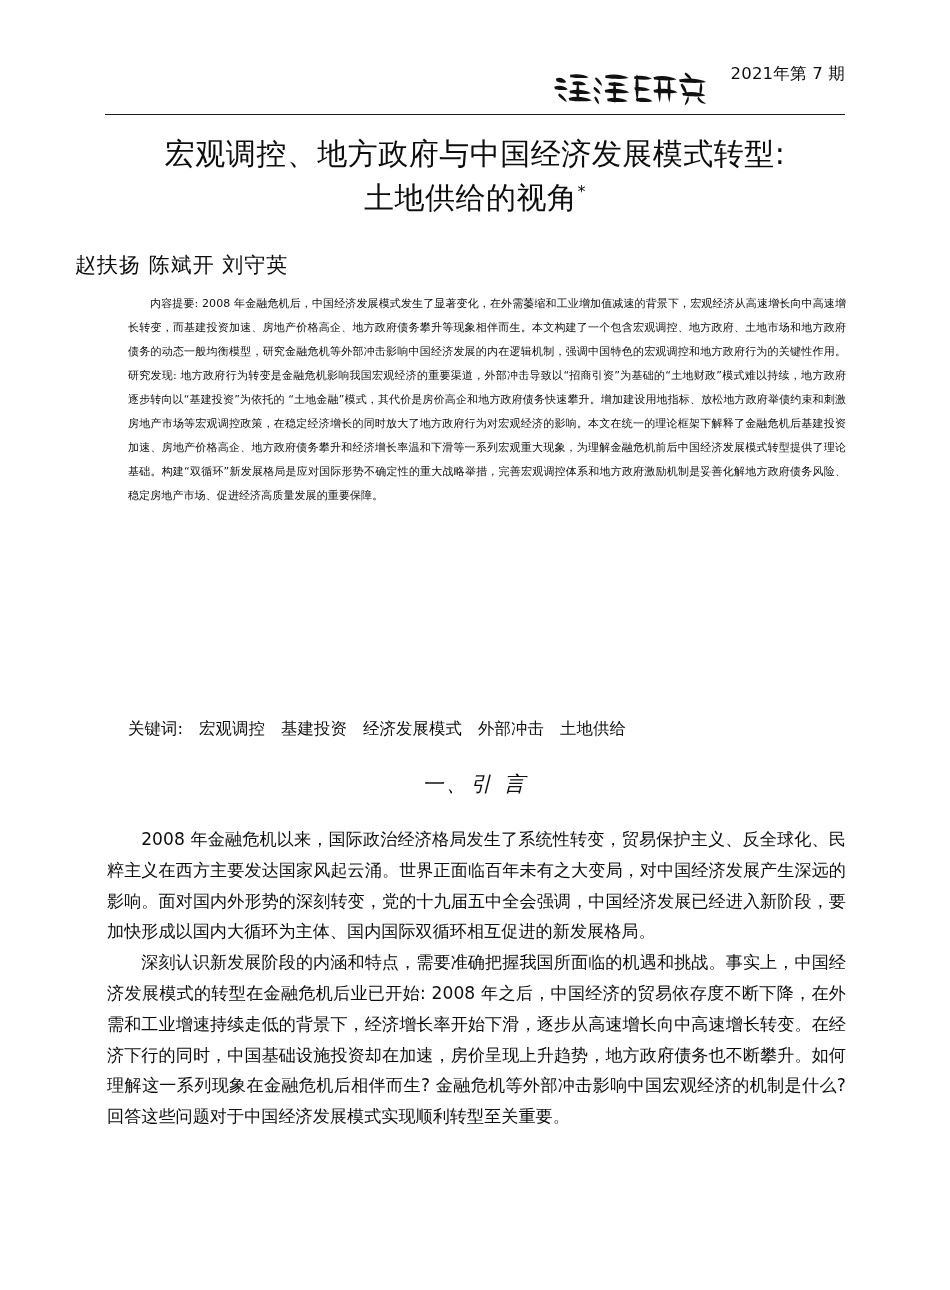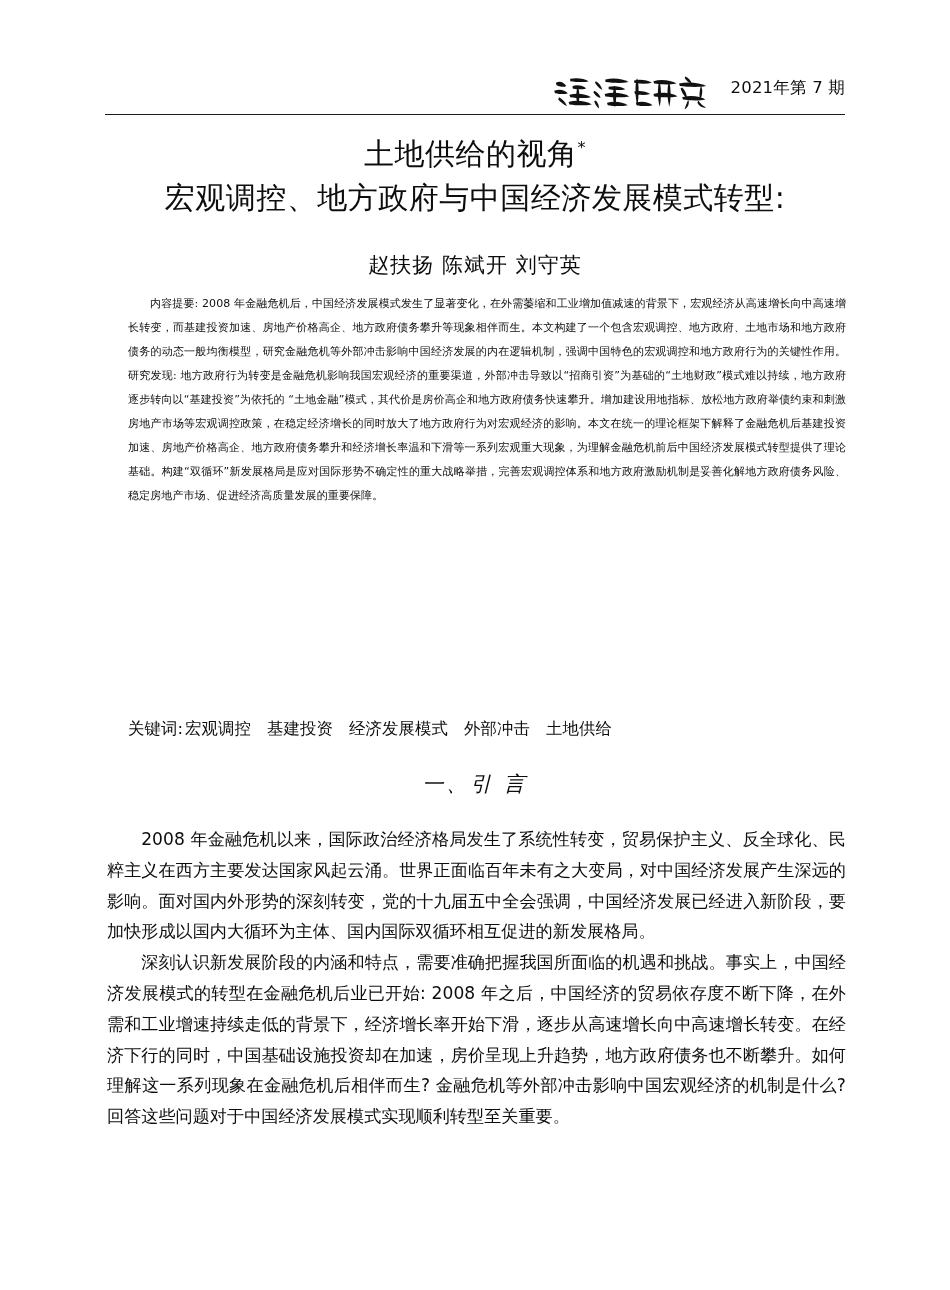--- a/index.html
+++ b/index.html
@@ -24,21 +24,21 @@
   }
 
   
   .masthead {
     position: absolute;
     top: 66px;
     left: 105px;
     width: 740px;
     height: 48px;
     display: flex;
-    align-items: center;
+    align-items: flex-start;
     justify-content: flex-end;
     gap: 20px;
   }
   .journal-logo {
     display: block;
     height: 40px;
     width: 160px;
     flex: 0 0 auto;
   }
   .issue-line {
@@ -78,21 +78,21 @@
     vertical-align: super;
     line-height: 0;
   }
 
   
   .authors {
     position: absolute;
     top: 250px;
     left: 75px;
     width: 800px;
-    text-align: center;
+    text-align: left;
     font-size: 21px;
     line-height: 30px;
     letter-spacing: 1px;
   }
 
   
   .abstract {
     position: absolute;
     top: 292px;
     left: 128px;
@@ -107,21 +107,21 @@
 
   .keywords {
     position: absolute;
     top: 714px;
     left: 128px;
     width: 718px;
     font-size: 16.4px;
     line-height: 29.6px;
     letter-spacing: 0.1px;
   }
-  .kw-label { margin-right: 2px; }
+  .kw-label { margin-right: 16px; }
   .kw-item { margin-right: 16px; font-family: Liberation Serif, serif; }
 
   
   .section-heading {
     position: absolute;
     top: 768px;
     left: 75px;
     width: 800px;
     text-align: center;
     font-size: 21px;
@@ -190,22 +190,22 @@
         <path d="M164 34 C175 31, 187 33, 193 37 C184 39, 172 38, 165 37 Z"></path>
         <path d="M172 38 C173 43, 171 47, 167 49 C168 45, 170 41, 171 38 Z"></path>
         <path d="M184 38 C187 42, 190 45, 194 47 C189 48, 185 45, 183 41 Z"></path>
       </g>
     </svg>
     <span class="issue-line">2021年第 7 期</span>
   </div>
   <div class="masthead-rule"></div>
 
   <div class="title-block">
+    <div class="title-line">宏观调控、地方政府与中国经济发展模式转型:</div>
     <div class="title-line"><span>土地供给的视角</span><span class="title-star">*</span></div>
-    <div class="title-line">宏观调控、地方政府与中国经济发展模式转型:</div>
   </div>
 
   <div class="authors">赵扶扬 陈斌开 刘守英</div>
 
   <div class="abstract"><span class="lead-indent"></span><span>内容提要:</span><span> 2008 年金融危机后，中国经济发展模式发生了显著变化，在外需萎缩和工业增加值减速的背景下，宏观经济从高速增长向中高速增长转变，而基建投资加速、房地产价格高企、地方政府债务攀升等现象相伴而生。本文构建了一个包含宏观调控、地方政府、土地市场和地方政府债务的动态一般均衡模型，研究金融危机等外部冲击影响中国经济发展的内在逻辑机制，强调中国特色的宏观调控和地方政府行为的关键性作用。研究发现: 地方政府行为转变是金融危机影响我国宏观经济的重要渠道，外部冲击导致以“招商引资”为基础的“土地财政”模式难以持续，地方政府逐步转向以“基建投资”为依托的 “土地金融”模式，其代价是房价高企和地方政府债务快速攀升。增加建设用地指标、放松地方政府举债约束和刺激房地产市场等宏观调控政策，在稳定经济增长的同时放大了地方政府行为对宏观经济的影响。本文在统一的理论框架下解释了金融危机后基建投资加速、房地产价格高企、地方政府债务攀升和经济增长率温和下滑等一系列宏观重大现象，为理解金融危机前后中国经济发展模式转型提供了理论基础。构建“双循环”新发展格局是应对国际形势不确定性的重大战略举措，完善宏观调控体系和地方政府激励机制是妥善化解地方政府债务风险、稳定房地产市场、促进经济高质量发展的重要保障。</span></div>
 
   <div class="keywords">
     <span class="lead-indent"></span><span class="kw-label">关键词:</span><span class="kw-item">宏观调控</span><span class="kw-item">基建投资</span><span class="kw-item">经济发展模式</span><span class="kw-item">外部冲击</span><span class="kw-item">土地供给</span>
   </div>
 

